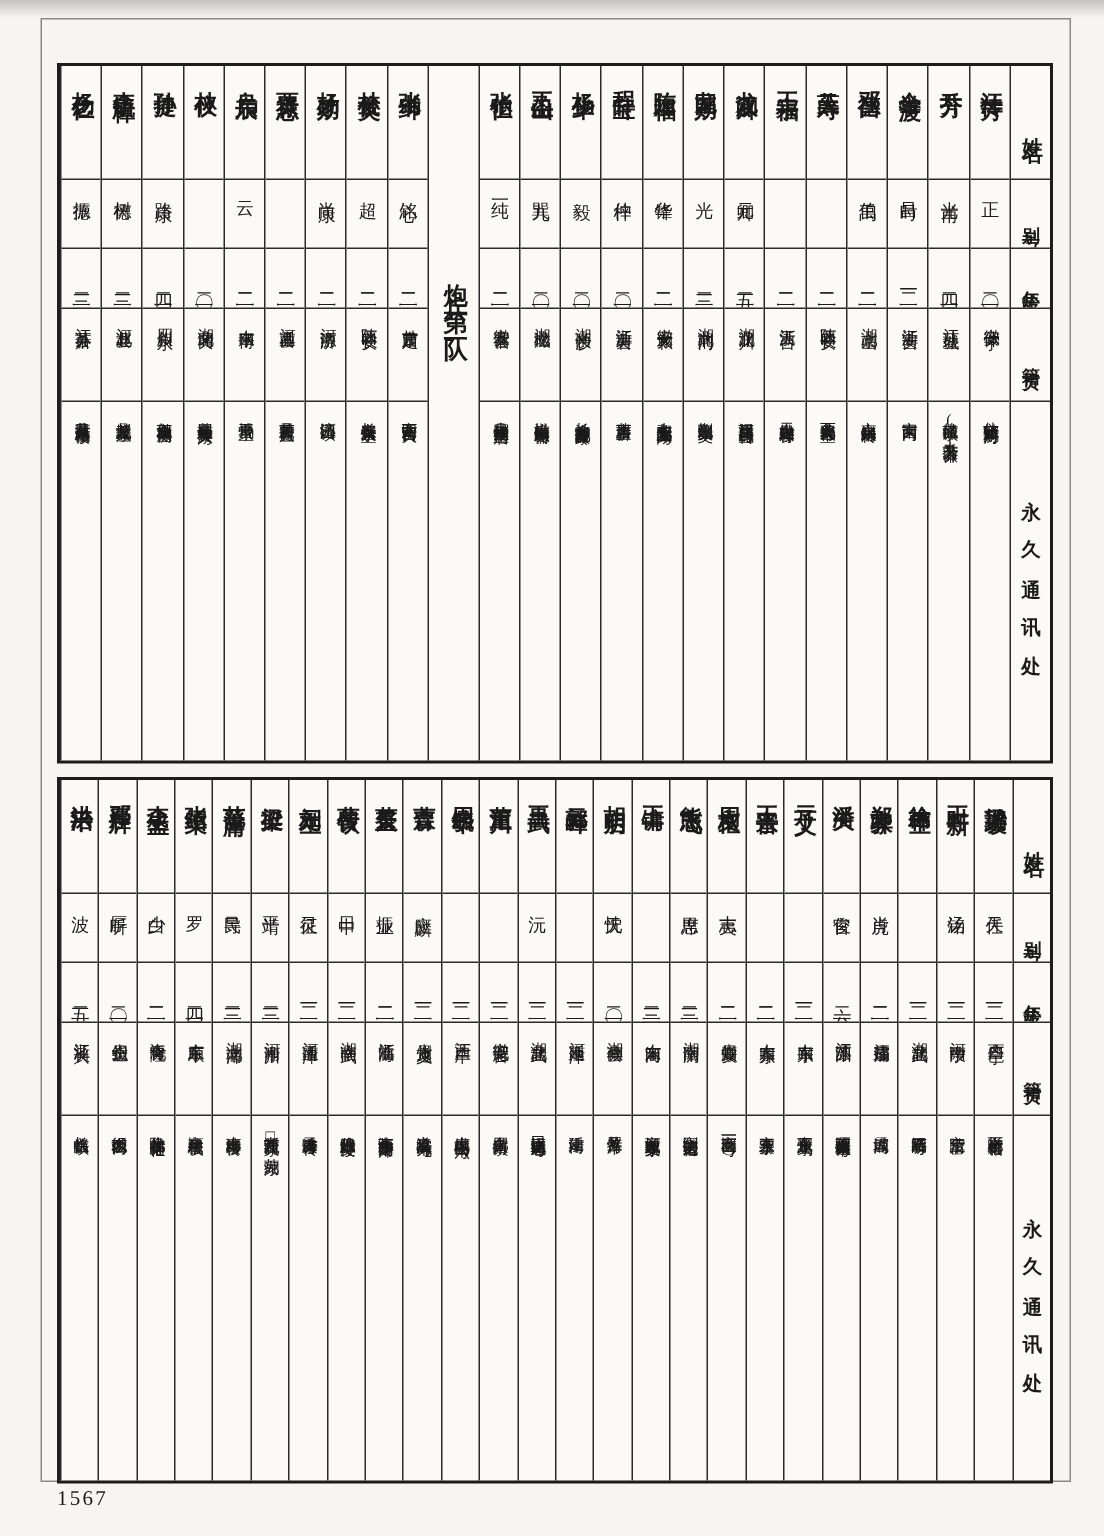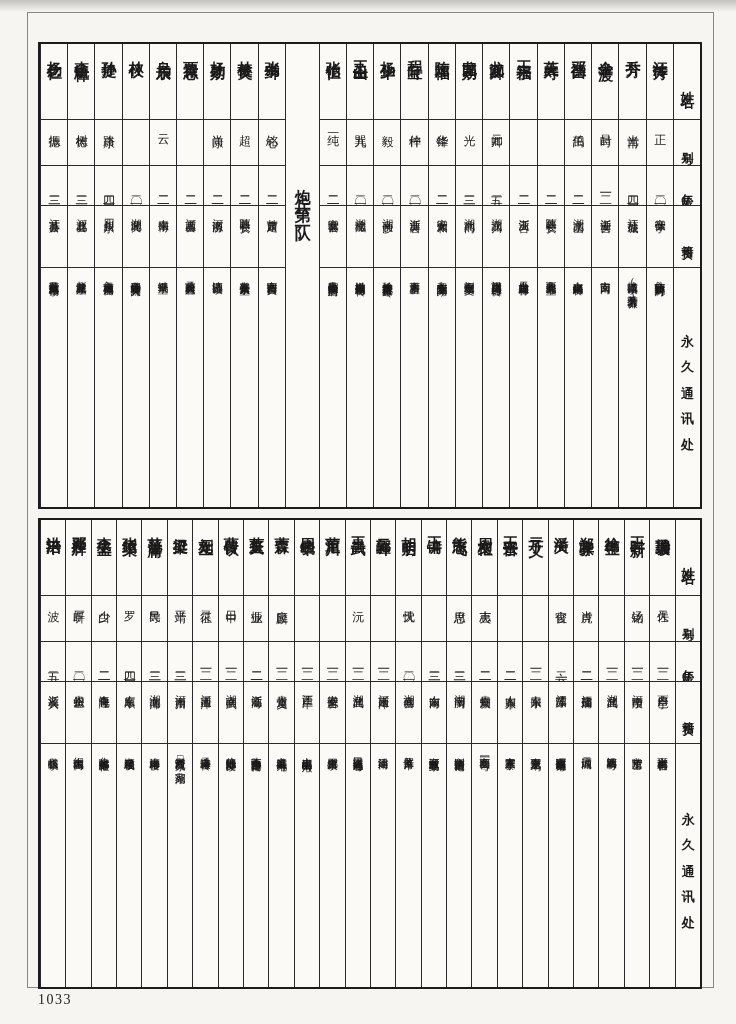--- a/index.html
+++ b/index.html
@@ -382,14 +382,14 @@
     <div class="cell addr">织金城内西街</div>
   </div><div class="col">
     <div class="cell name">洪治平</div>
     <div class="cell alias">波</div>
     <div class="cell age">二五</div>
     <div class="cell native">浙江长兴</div>
     <div class="cell addr">长兴临畈镇</div>
   </div></div>
   </div>
 
-  <div class="page-number">1033</div>
+  <div class="page-number">1567</div>
 </div>
 
 </body></html>

